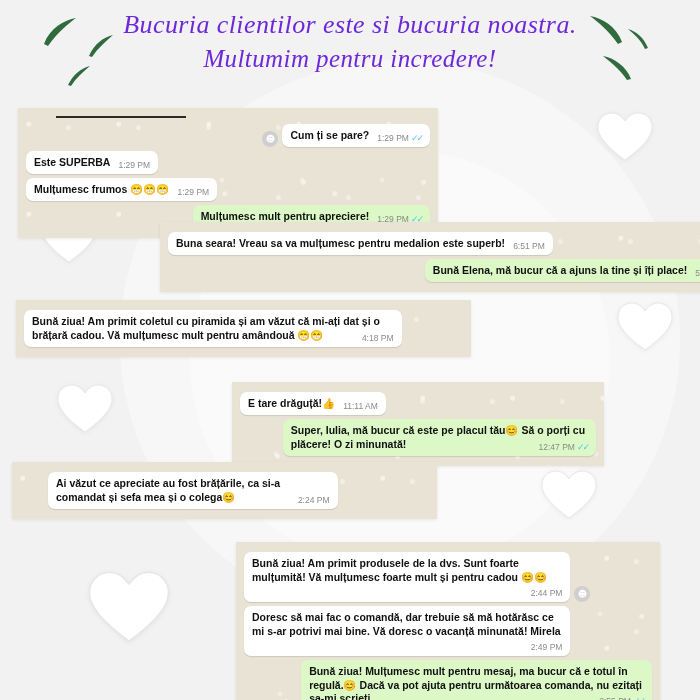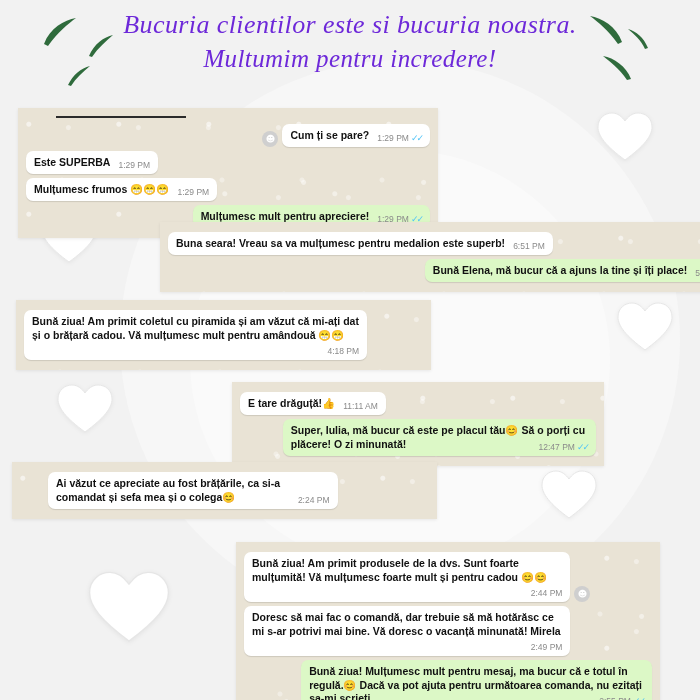--- a/index.html
+++ b/index.html
@@ -105,21 +105,21 @@
   }
 
   .topline {
     height:2px; background:#2b2b2b;
     width:130px; margin:2px 0 6px 30px;
   }
 
   
   #chat1 { left:18px;  top:108px; width:420px; }
   #chat2 { left:160px; top:222px; width:596px; }
-  #chat3 { left:16px;  top:300px; width:415px; }
+  #chat3 { left:16px;  top:300px; width:455px; }
   #chat4 { left:232px; top:382px; width:372px; }
   #chat5 { left:12px;  top:462px; width:425px;padding-left:36px; }
   #chat6 { left:236px; top:542px; width:424px; }
 </style>
 </head>
 <body>
 
 <div class="bg-wrap">
   <div class="bg-circle c1"></div>
   <div class="bg-circle c2"></div>

